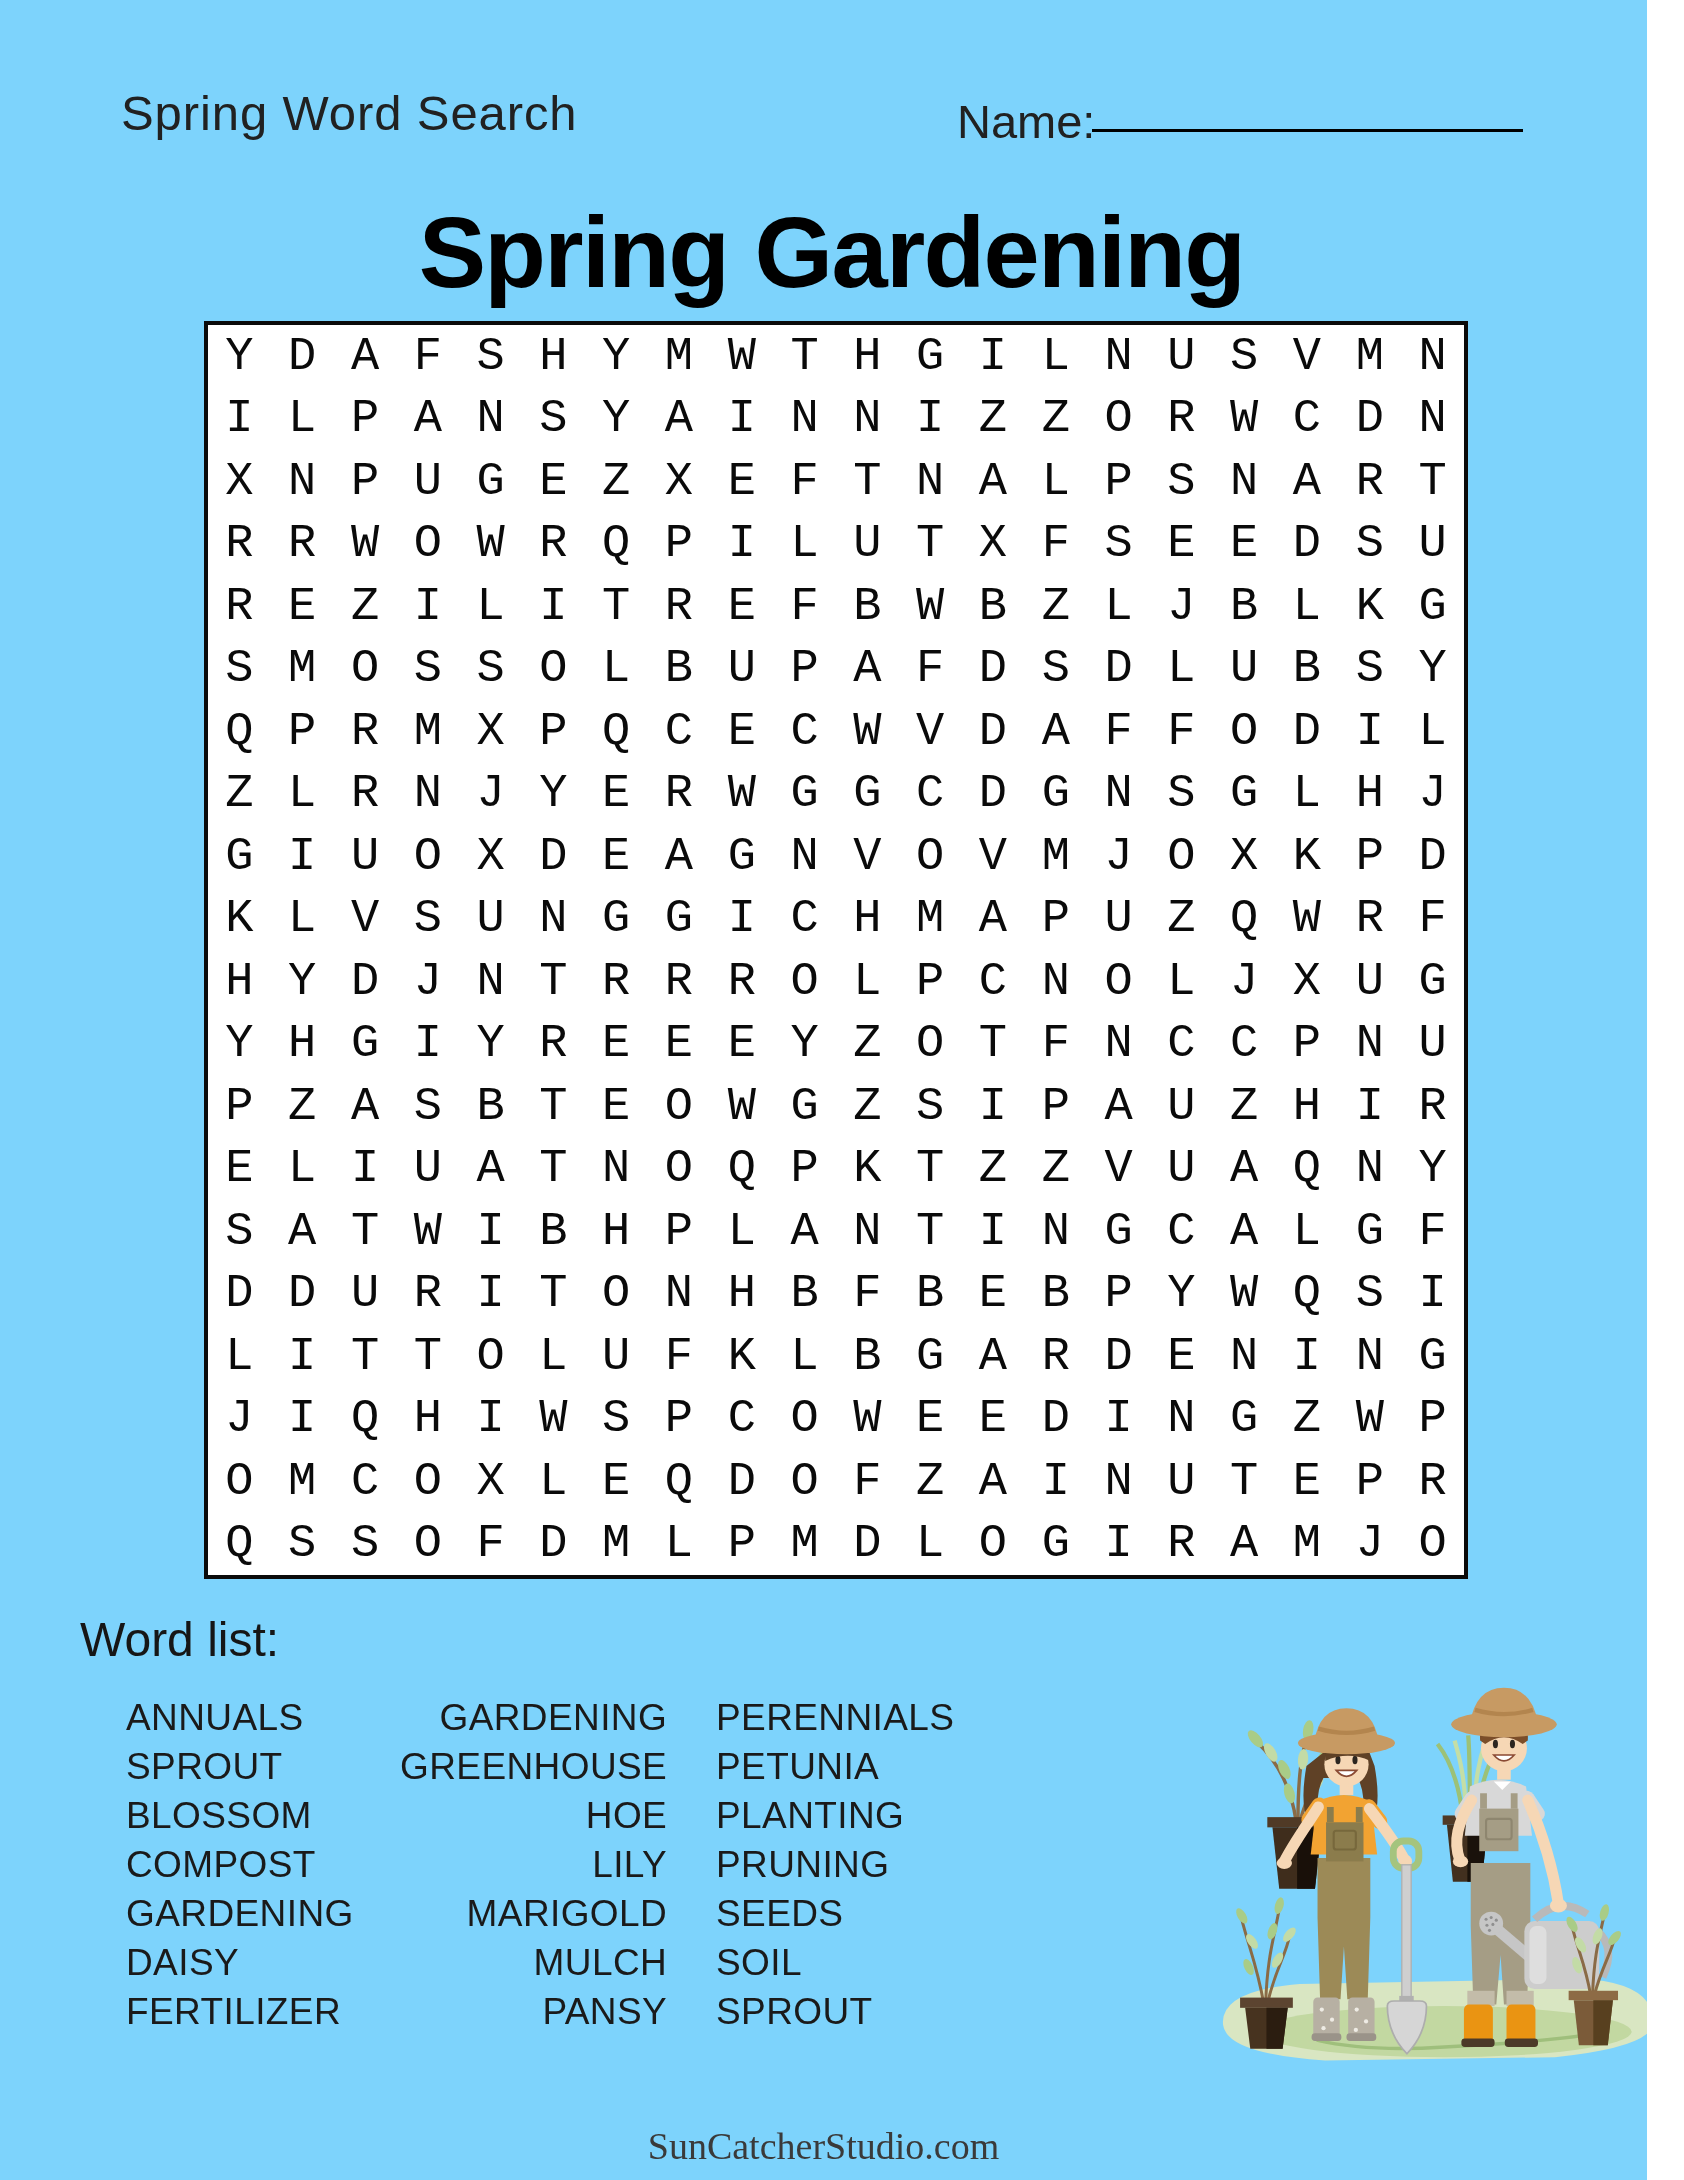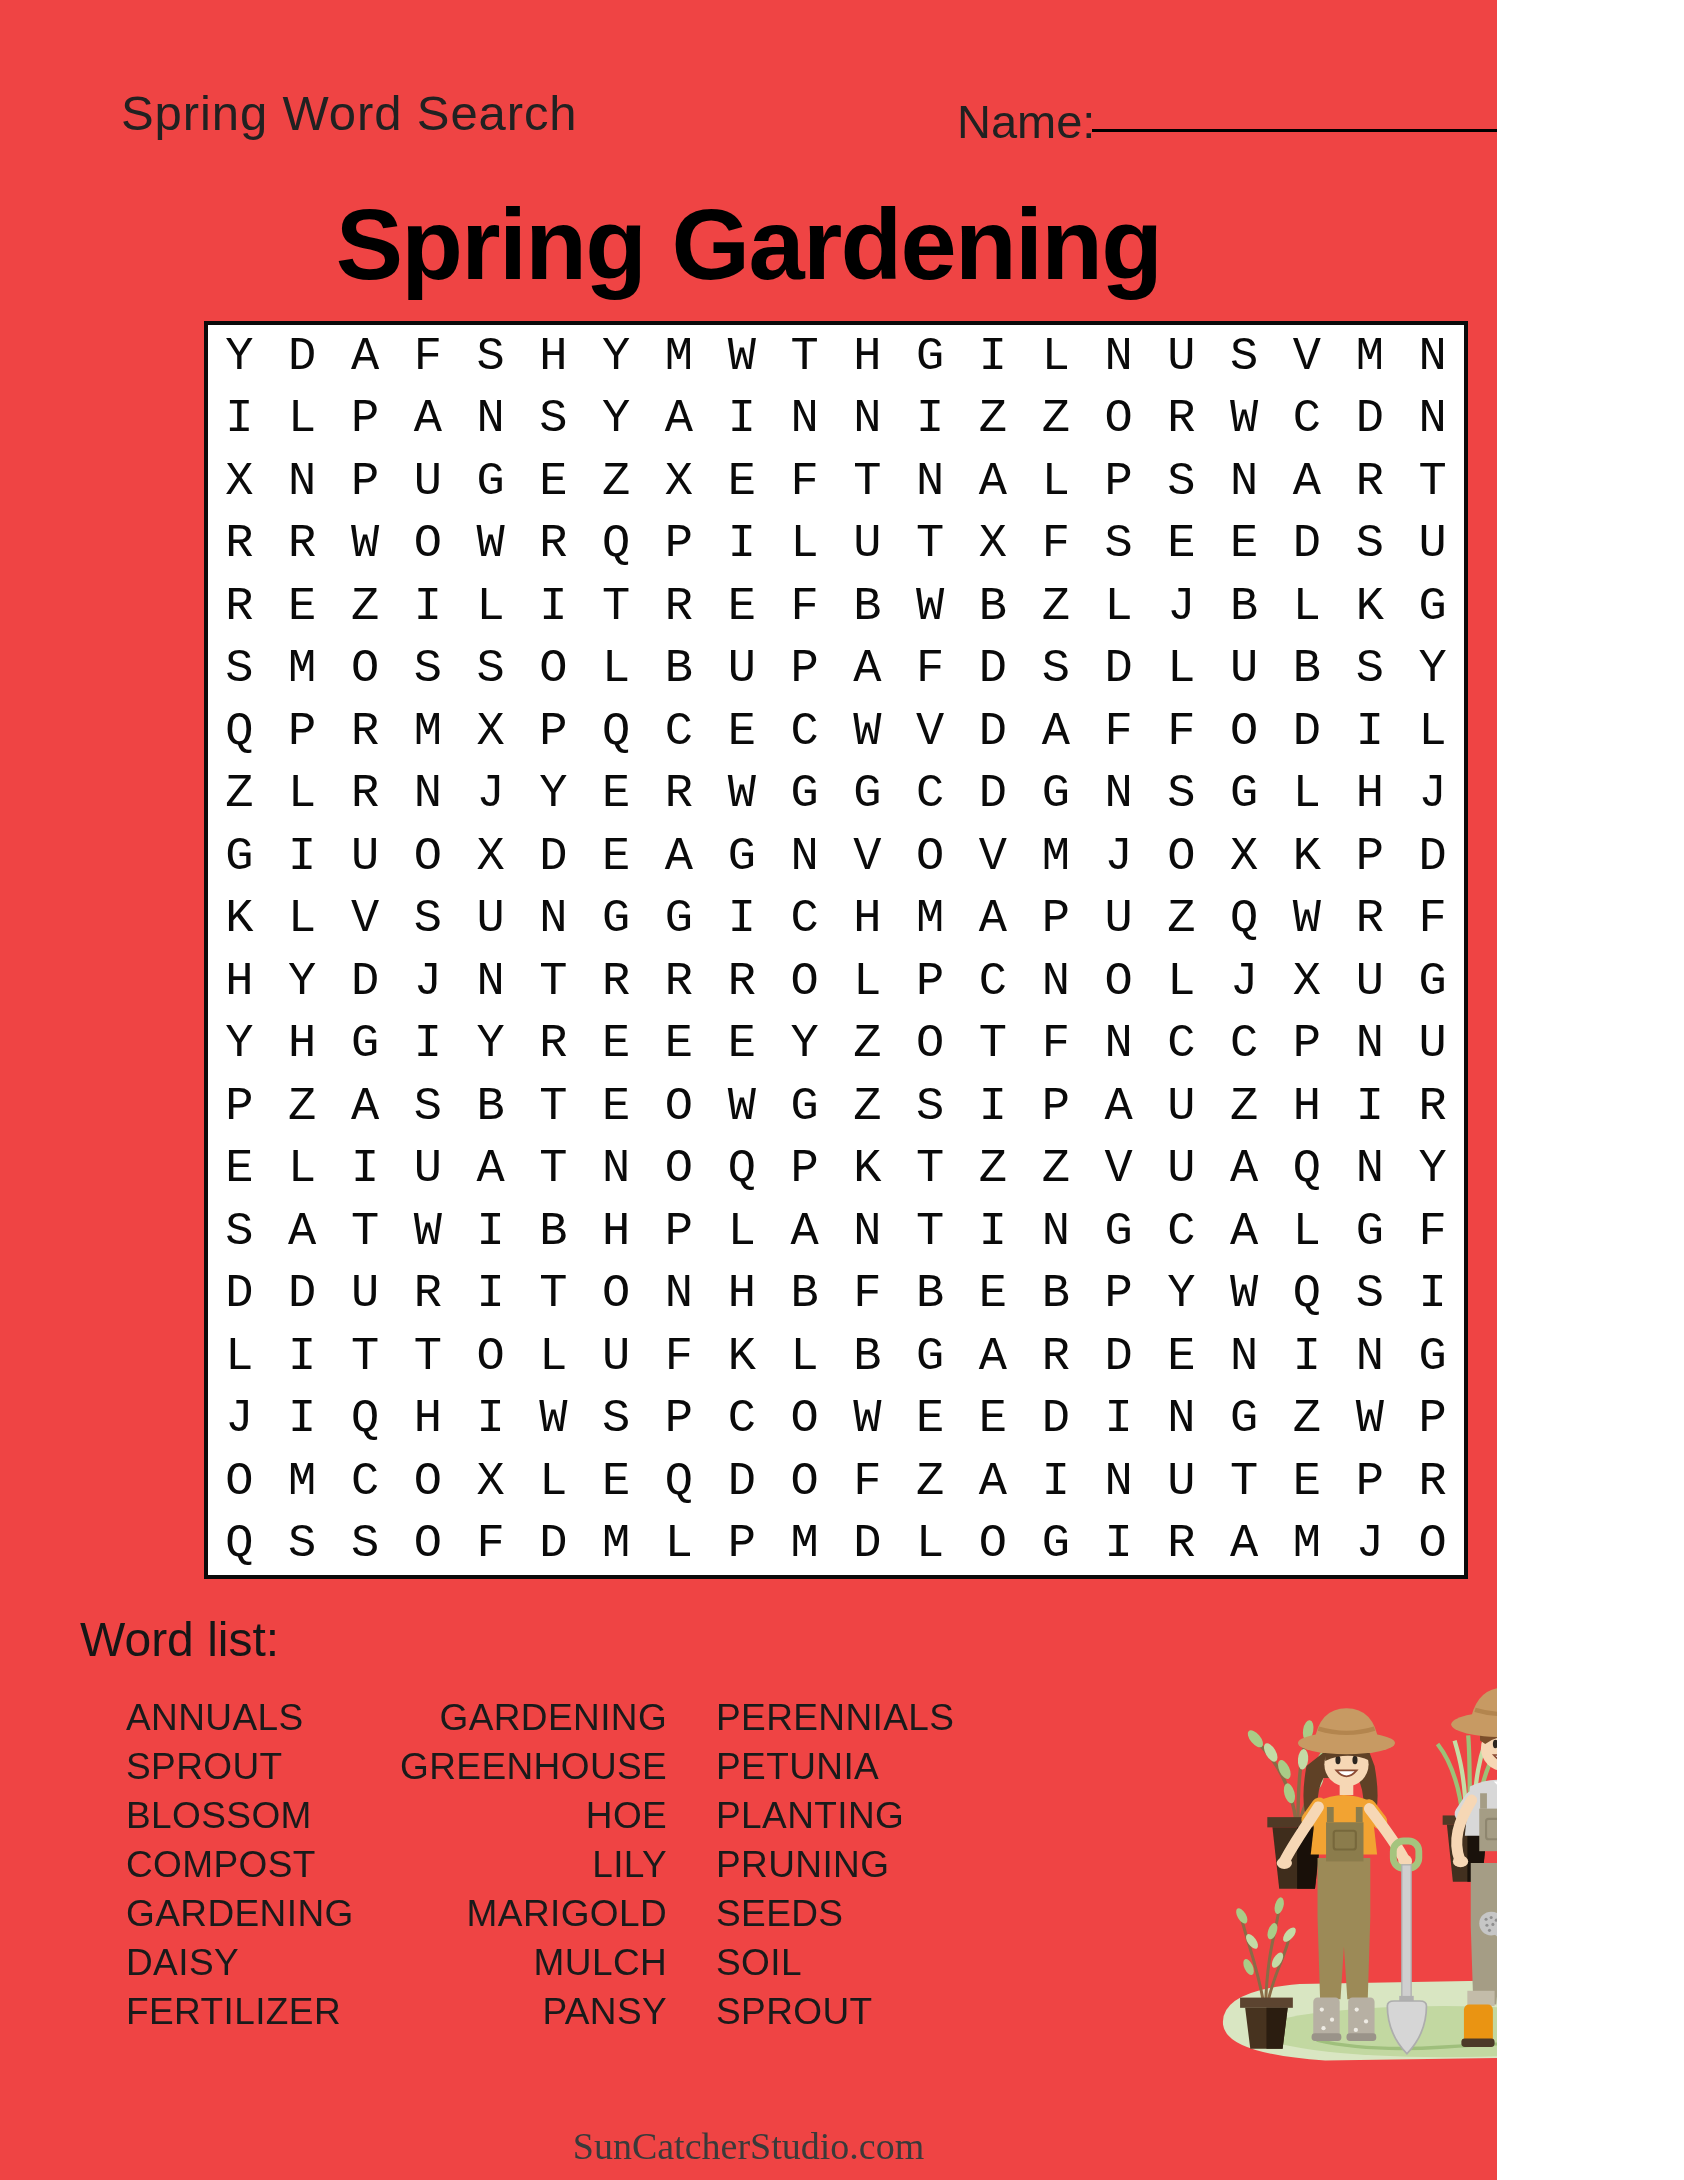--- a/index.html
+++ b/index.html
@@ -1,36 +1,36 @@
 <!DOCTYPE html>
 <html style="font-size:13.6px"><head>
 <meta charset="utf-8">
 <style>
   html,body{margin:0;padding:0;background:#ffffff;}
   .page{
     position:relative;
-    width:1497px;height:2181px;
-    background:#ef4444;
+    width:1647px;height:2181px;
+    background:#7dd3fc;
     font-family:"Liberation Sans",sans-serif;
     overflow:hidden;
   }
   .sheet-title{
     position:absolute;left:121px;top:85px;
     font-size:49px;font-weight:300;color:#212121;letter-spacing:0.9px;
   }
   .name-label{
     position:absolute;left:957px;top:94px;
     font-size:47px;font-weight:300;color:#212121;
   }
   .name-line{
     position:absolute;left:1092px;top:129px;width:431px;height:3.4px;
     background:#000000;
   }
   .puzzle-title{
-    position:absolute;left:0;top:191px;width:100%;margin:0;
+    position:absolute;left:0;top:191px;width:100%;margin:8px;
     text-align:center;font-size:101px;font-weight:700;color:#000000;
     letter-spacing:-1.7px;line-height:1.05;
   }
   .grid{
     position:absolute;left:204px;top:321px;width:1264px;height:1258px;
     box-sizing:border-box;border:4.3px solid #0a0a0a;
     display:flex;flex-direction:column;background:#ffffff;
   }
   .grid-row{flex:1;display:flex;}
   .grid-cell{

